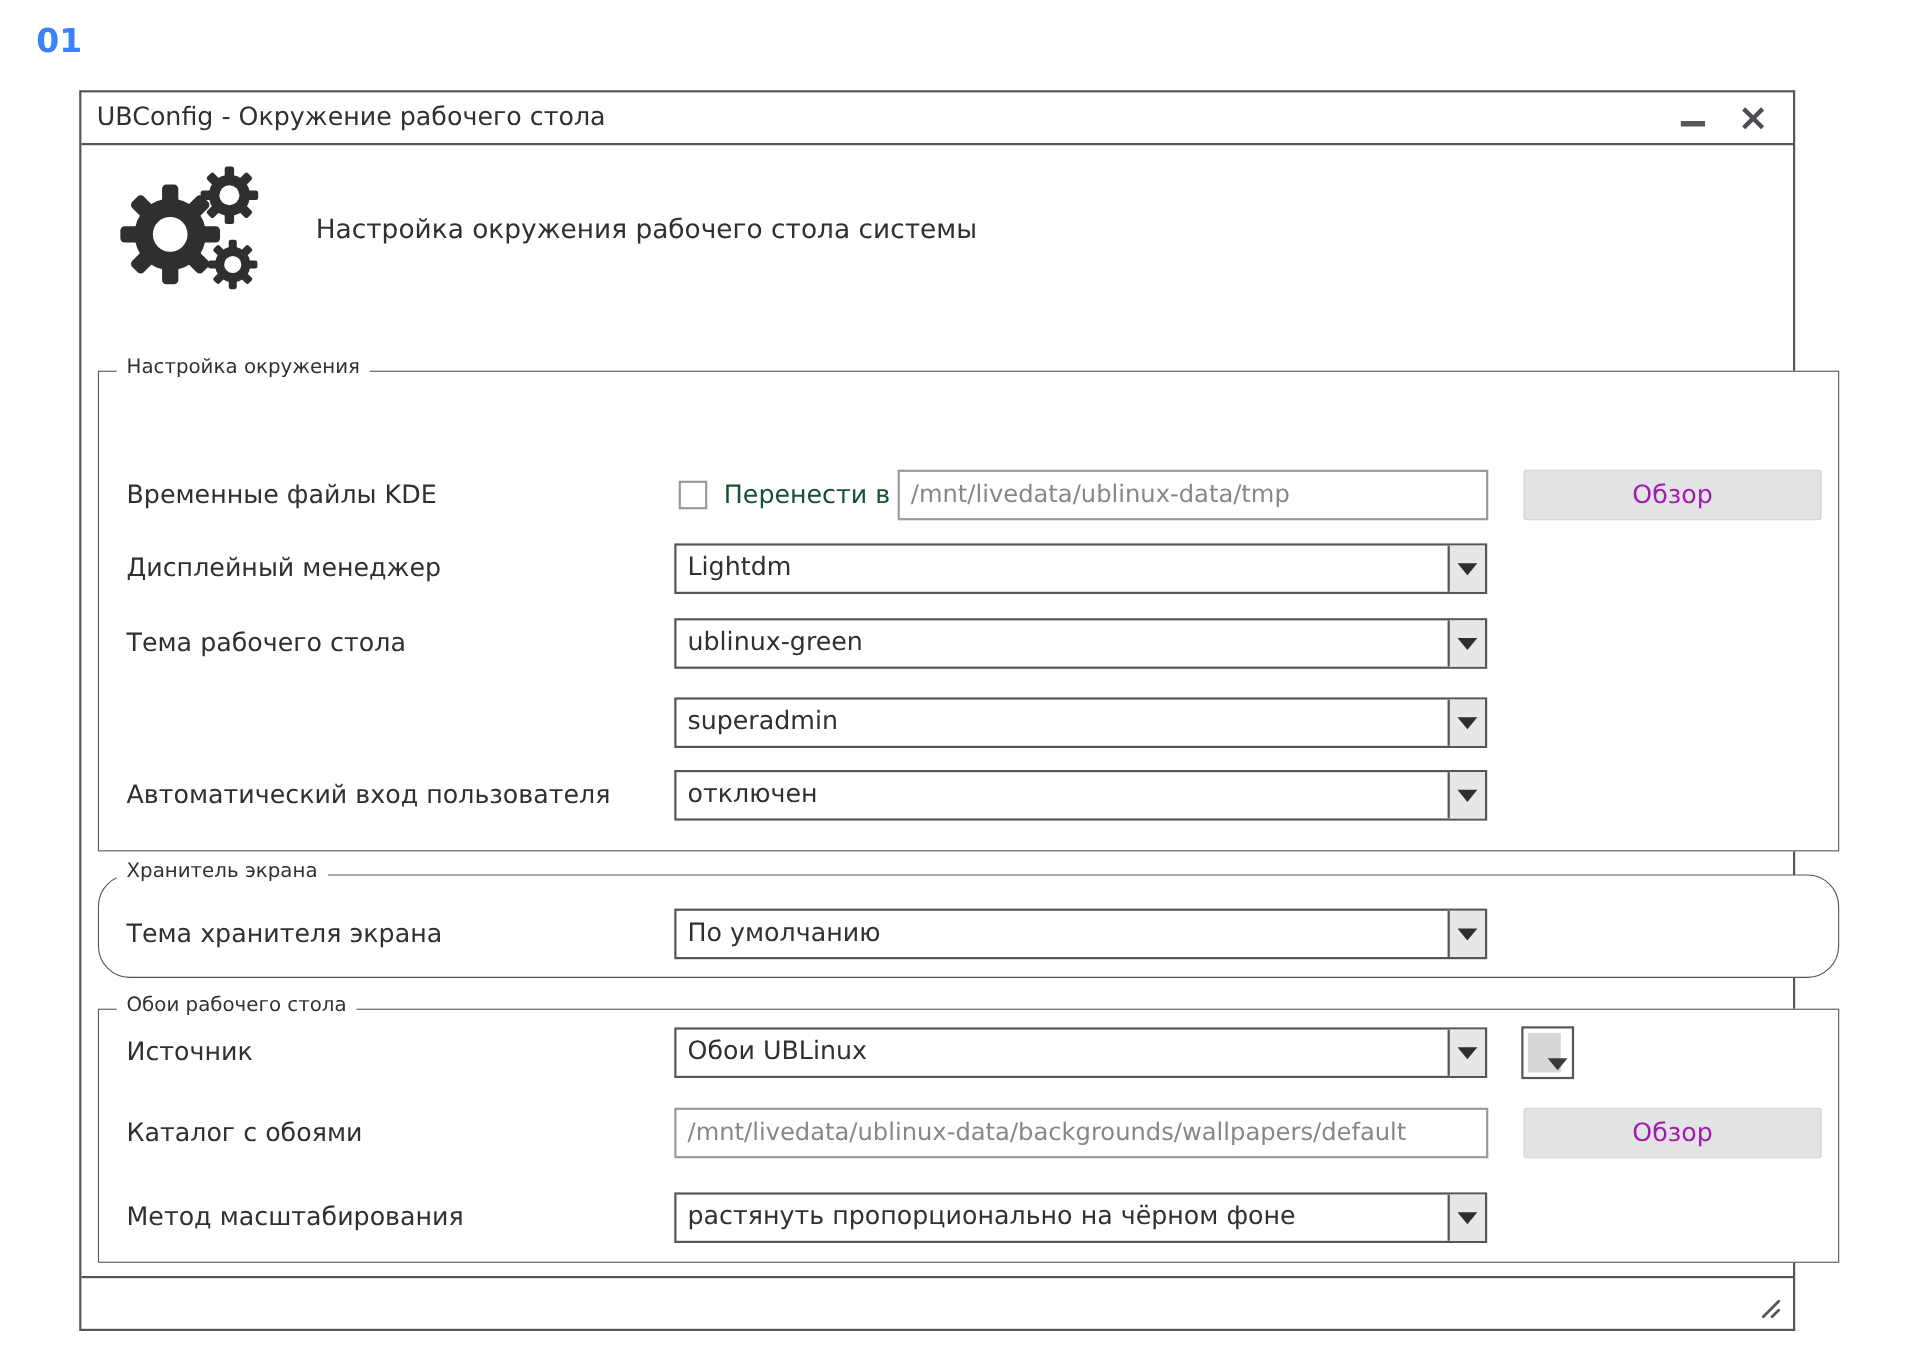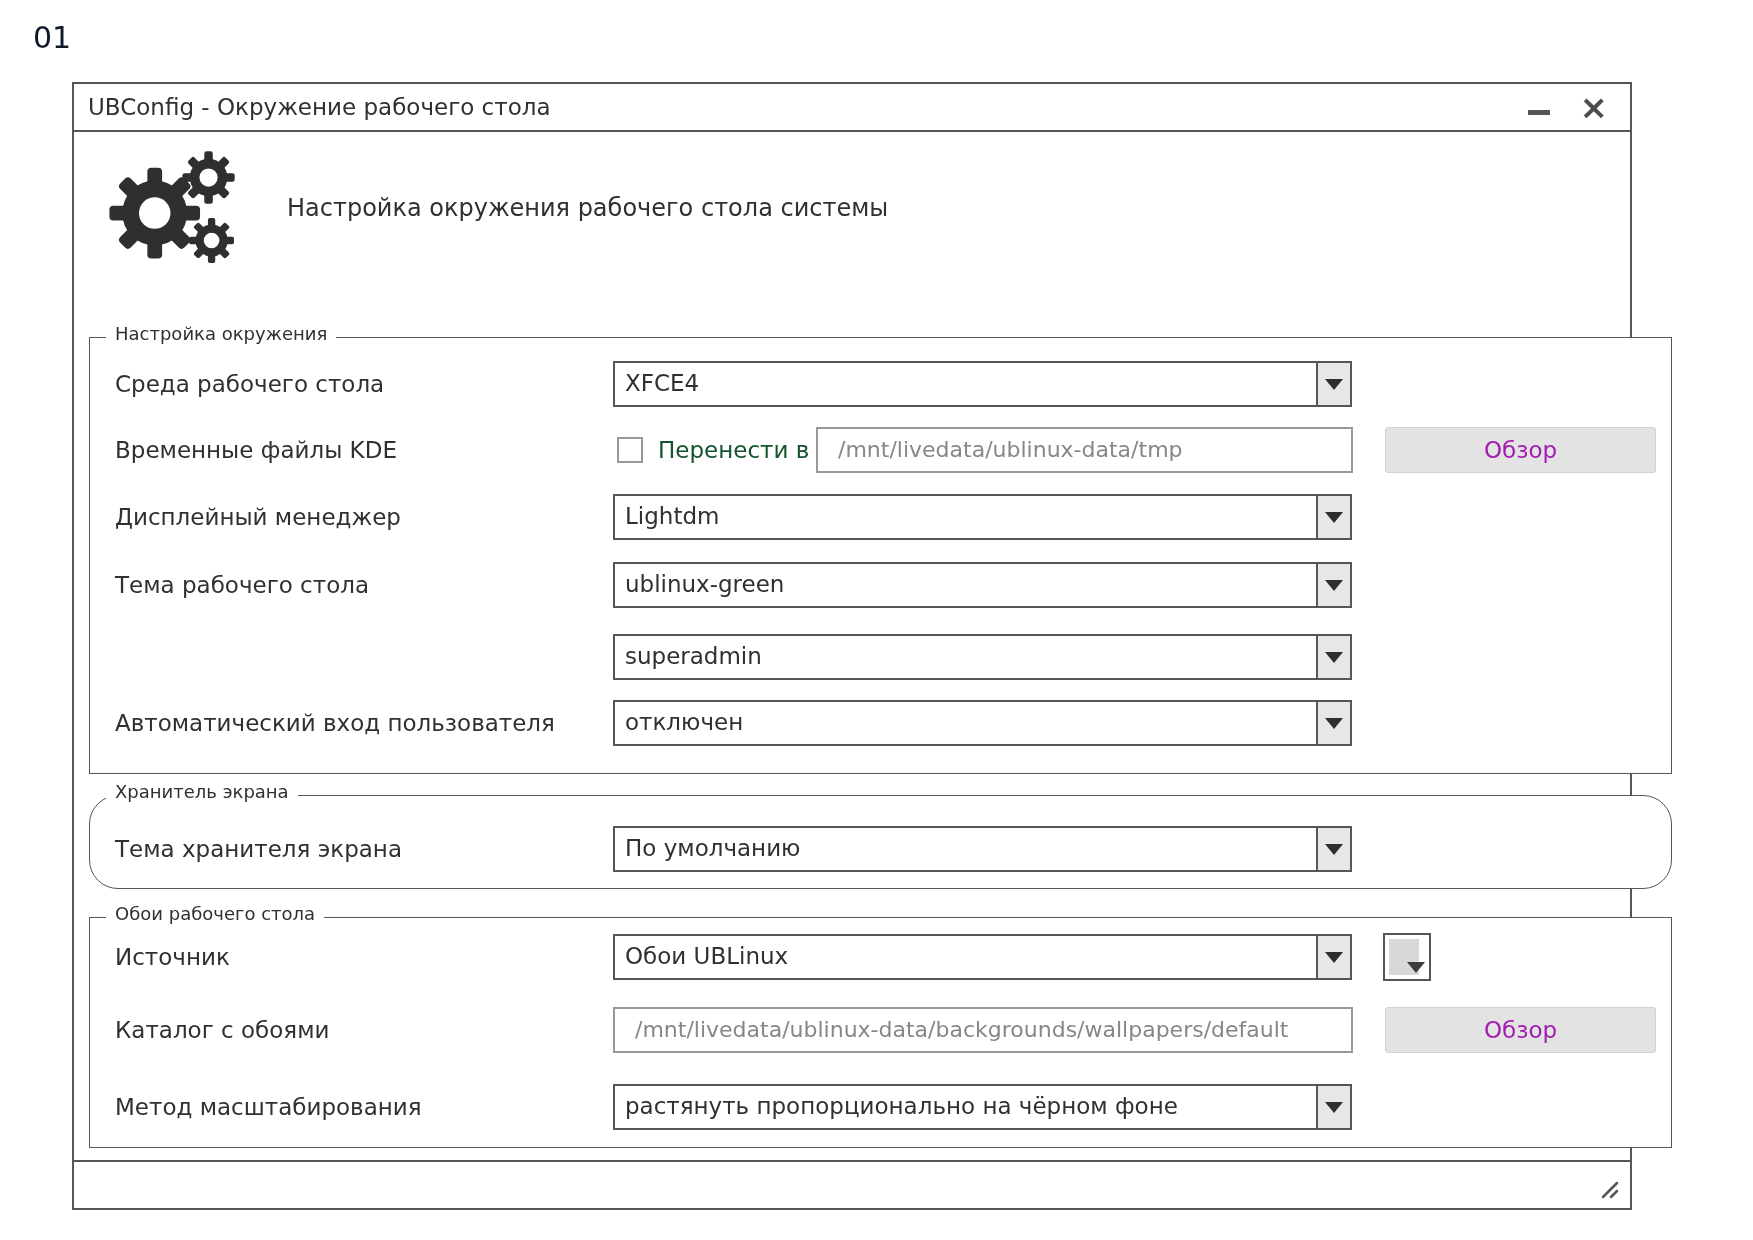--- a/index.html
+++ b/index.html
@@ -1,19 +1,19 @@
 <!DOCTYPE html>
 <html><head>
 <meta charset="utf-8">
 <style>
   * { margin:0; padding:0; box-sizing:border-box; }
   html,body { width:1753px; height:1240px; background:#ffffff;
               font-family:"DejaVu Sans", sans-serif; color:#2f3033; overflow:hidden; }
 
-  .figure-label { position:absolute; left:33px; top:20px; font-size:30px; font-weight:normal; color:#0f172a; }
+  .figure-label { position:absolute; left:33px; top:20px; font-size:30px; font-weight:bold; color:#3b82f6; }
 
   .window { position:absolute; left:72px; top:82px; width:1560px; height:1128px;
             border:2px solid #55565a; background:#fff; display:flex; flex-direction:column; }
 
   .titlebar { height:48px; border-bottom:2px solid #55565a; display:flex; align-items:center;
               padding:0 14px; font-size:23px; flex:0 0 auto; }
   .winbtns { margin-left:auto; display:flex; align-items:center; gap:30px; padding-right:8px; }
   .min-dash { width:22px; height:5px; background:#55565a; margin-top:10px; }
   .close-x { font-size:34px; font-weight:bold; color:#4c4d50; line-height:30px; }
 
@@ -40,21 +40,21 @@
   .combo-arrow { flex:0 0 34px; background:#e7e7e7; border-left:2px solid #55565a;
                  display:flex; align-items:center; justify-content:center; }
   .tri-down { width:0; height:0; border-left:9px solid transparent; border-right:9px solid transparent;
               border-top:11px solid #2d2e30; }
 
   .checkbox { position:absolute; left:527px; top:10px; width:26px; height:26px;
               border:2px solid #97999d; background:#fff; }
   .chk-lbl { position:absolute; left:568px; top:0; line-height:46px; font-size:23px; color:#14532d; white-space:nowrap; }
 
   .pathbox { position:absolute; height:46px; border:2px solid #97999d; background:#fff;
-             color:#85878b; font-size:22px; line-height:41px; padding-left:20px;
+             color:#85878b; font-size:22px; line-height:41px; padding-left:10px;
              white-space:nowrap; overflow:hidden; }
   .pathbox.tmp { left:726px; width:537px; }
   .pathbox.dir { left:523px; width:740px; }
 
   .browse-btn { position:absolute; left:1295px; width:271px; height:46px; background:#e3e3e4;
                 border:1px solid #d2d2d2; border-radius:3px; color:#a21caf; font-size:23px;
                 display:flex; align-items:center; justify-content:center; }
 
   .picker-btn { position:absolute; left:1293px; top:-1px; width:48px; height:48px;
                 border:2px solid #55565a; background:#fff; }
@@ -111,29 +111,20 @@
       <use href="#gear8" transform="translate(47 62) scale(0.97)"></use>
       <use href="#gear8" transform="translate(100 27) scale(0.56)"></use>
       <use href="#gear8" transform="translate(103 89) scale(0.48)"></use>
     </svg>
 
     <div class="header-text">Настройка окружения рабочего стола системы</div>
 
     <div class="grp grp-env">
       <span class="grp-legend">Настройка окружения</span>
 
-      <div class="row r-desktop">
-        <span class="lbl">Среда рабочего стола</span>
-        <div class="combo">
-          <div class="combo-value">XFCE4</div>
-          <div class="combo-arrow">
-              <span class="tri-down"></span>
-            </div>
-        </div>
-      </div>
 
       <div class="row r-kdetmp">
         <span class="lbl">Временные файлы KDE</span>
         <span class="checkbox"></span>
         <span class="chk-lbl">Перенести в</span>
         <div class="pathbox tmp">/mnt/livedata/ublinux-data/tmp</div>
         <div class="browse-btn">Обзор</div>
       </div>
 
       <div class="row r-theme">

